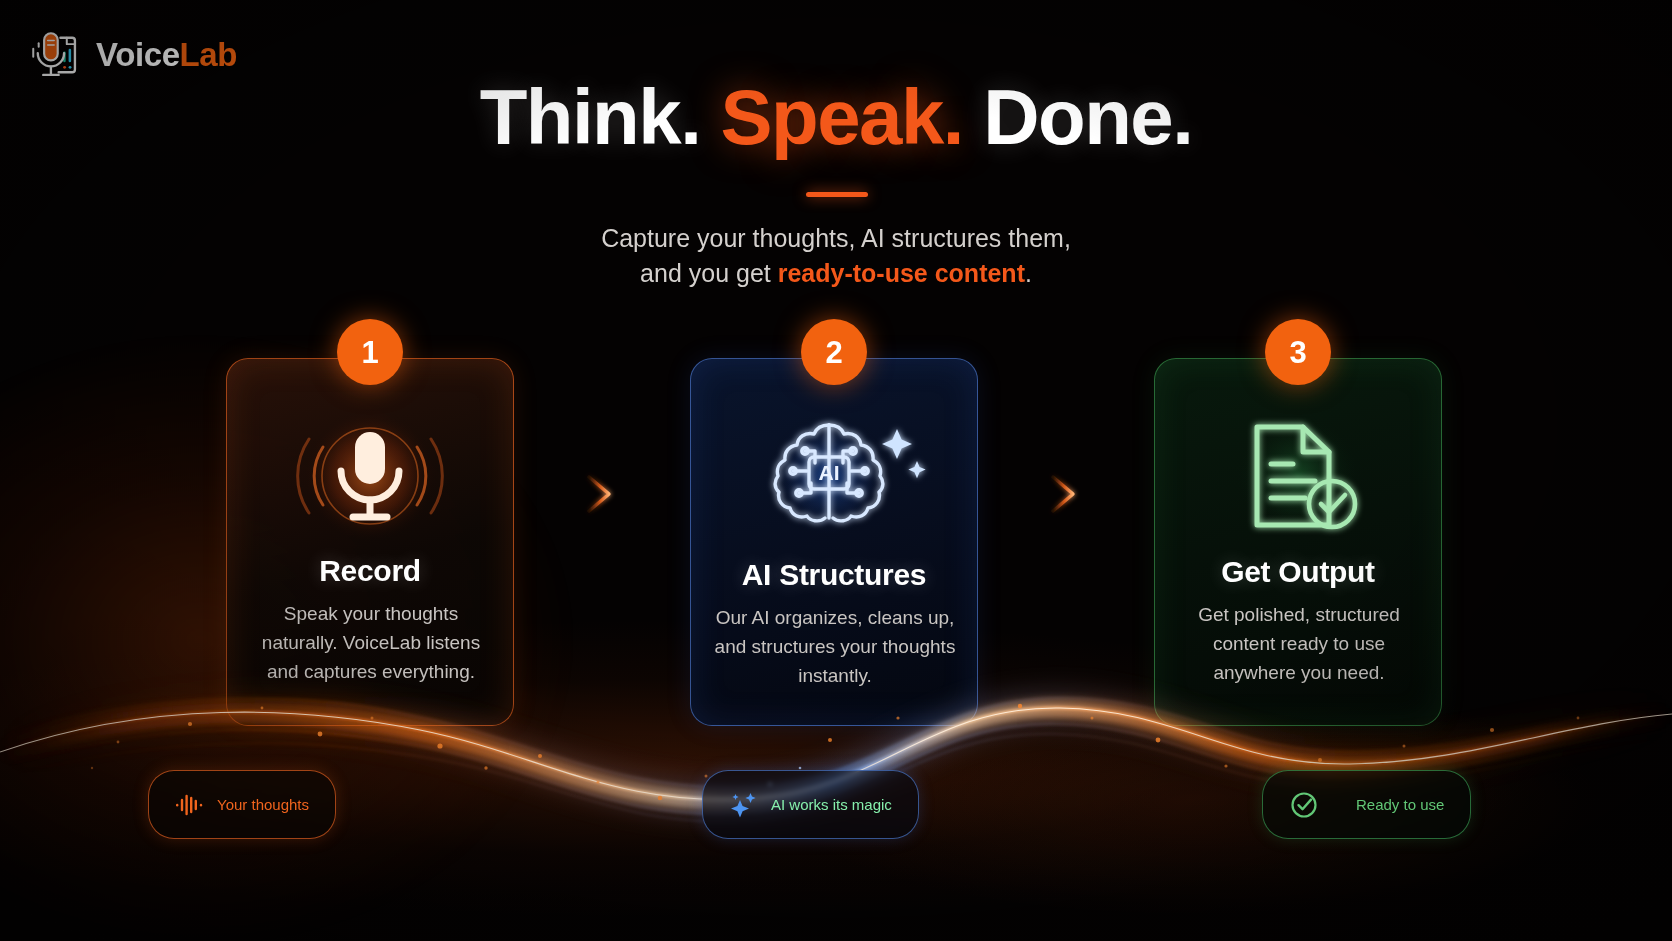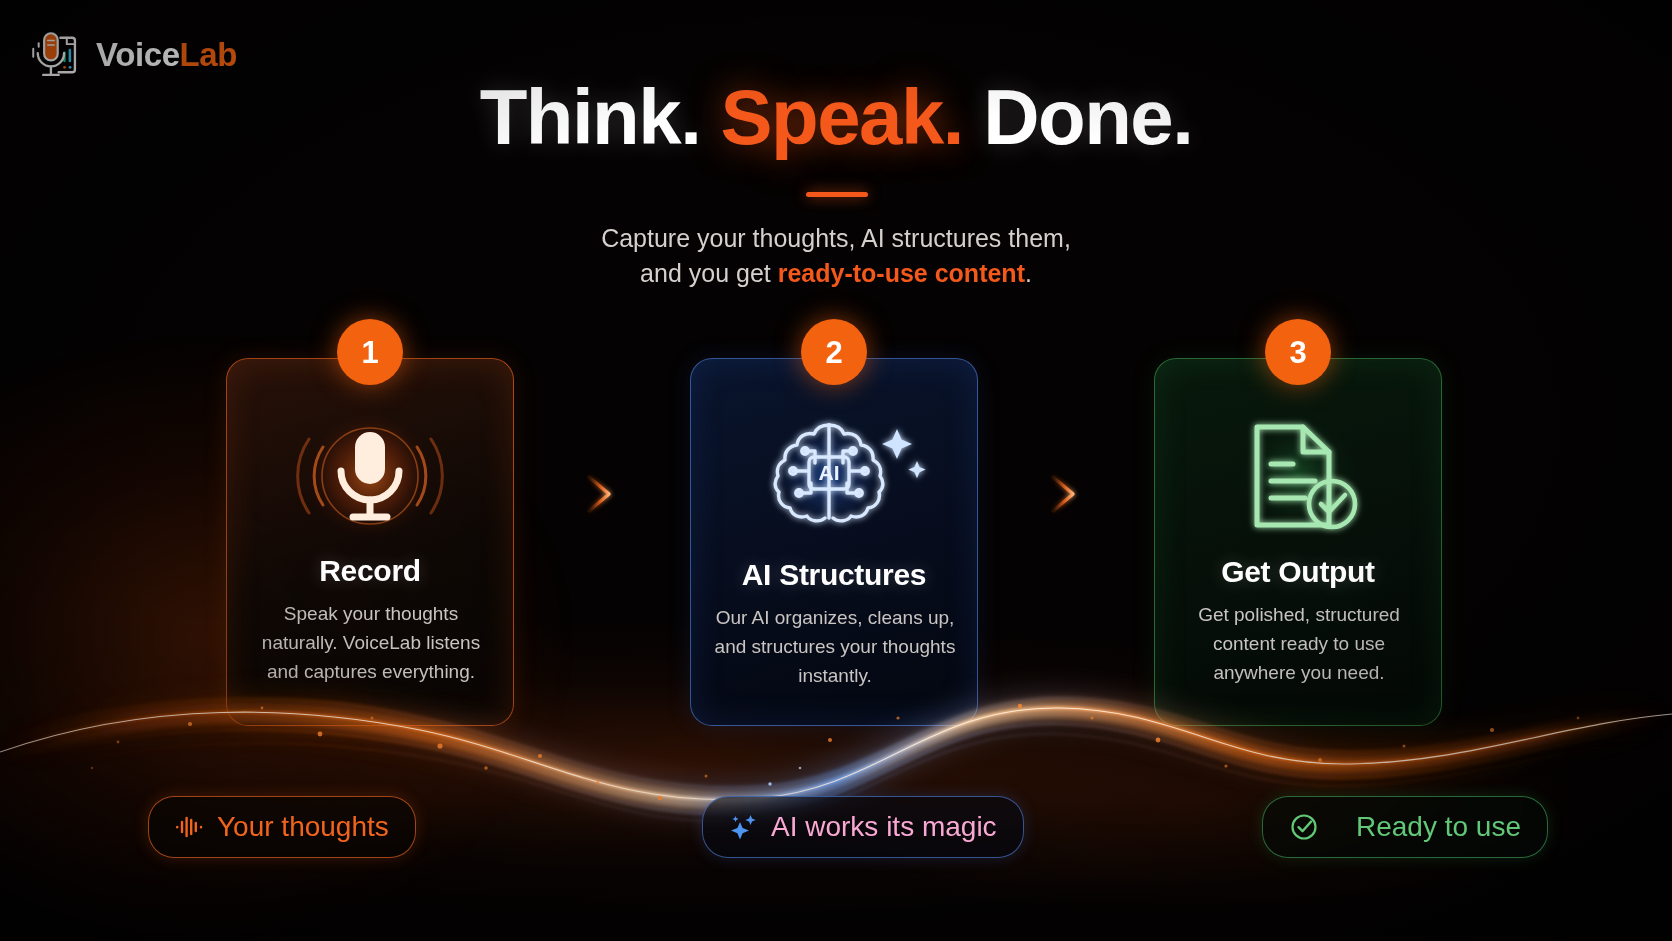--- a/index.html
+++ b/index.html
@@ -114,30 +114,30 @@
   
   .arrow { position:absolute; top:466px; width:110px; height:56px; }
   .arrow-1 { left:513px; }
   .arrow-2 { left:977px; }
 
   
   .wave { position:absolute; left:0; top:648px; width:1672px; height:230px; pointer-events:none; }
 
   
   .pill {
-    position:absolute; top:796px; height:62px; border-radius:26px;
+    position:absolute; top:770px; height:69px; border-radius:26px;
     display:flex; align-items:center; gap:12px;
     padding:0 26px;
-    font-size:28px; font-weight:400; white-space:nowrap;
+    font-size:15px; font-weight:400; white-space:nowrap;
     background:rgba(8,5,4,0.55);
     backdrop-filter:blur(2px);
   }
   .pill-1 { left:148px; border:1px solid rgba(224,96,32,0.70); color:#f0641d;
             box-shadow:0 0 16px rgba(224,96,32,0.22); }
-  .pill-2 { left:702px; border:1px solid rgba(74,118,200,0.70); color:#f9a8d4;
+  .pill-2 { left:702px; border:1px solid rgba(74,118,200,0.70); color:#86efac;
             background:rgba(5,8,18,0.6); box-shadow:0 0 16px rgba(60,110,220,0.22);text-align:right; }
   .pill-3 { left:1262px; border:1px solid rgba(56,150,78,0.70); color:#62c776;
             background:rgba(4,10,6,0.6); box-shadow:0 0 16px rgba(56,170,90,0.18);gap:37px; }
   .pill-label { line-height:1; }
   .pill-icon { display:flex; align-items:center; }
 </style>
 </head>
 <body>
 
 <div class="bg-layer">

